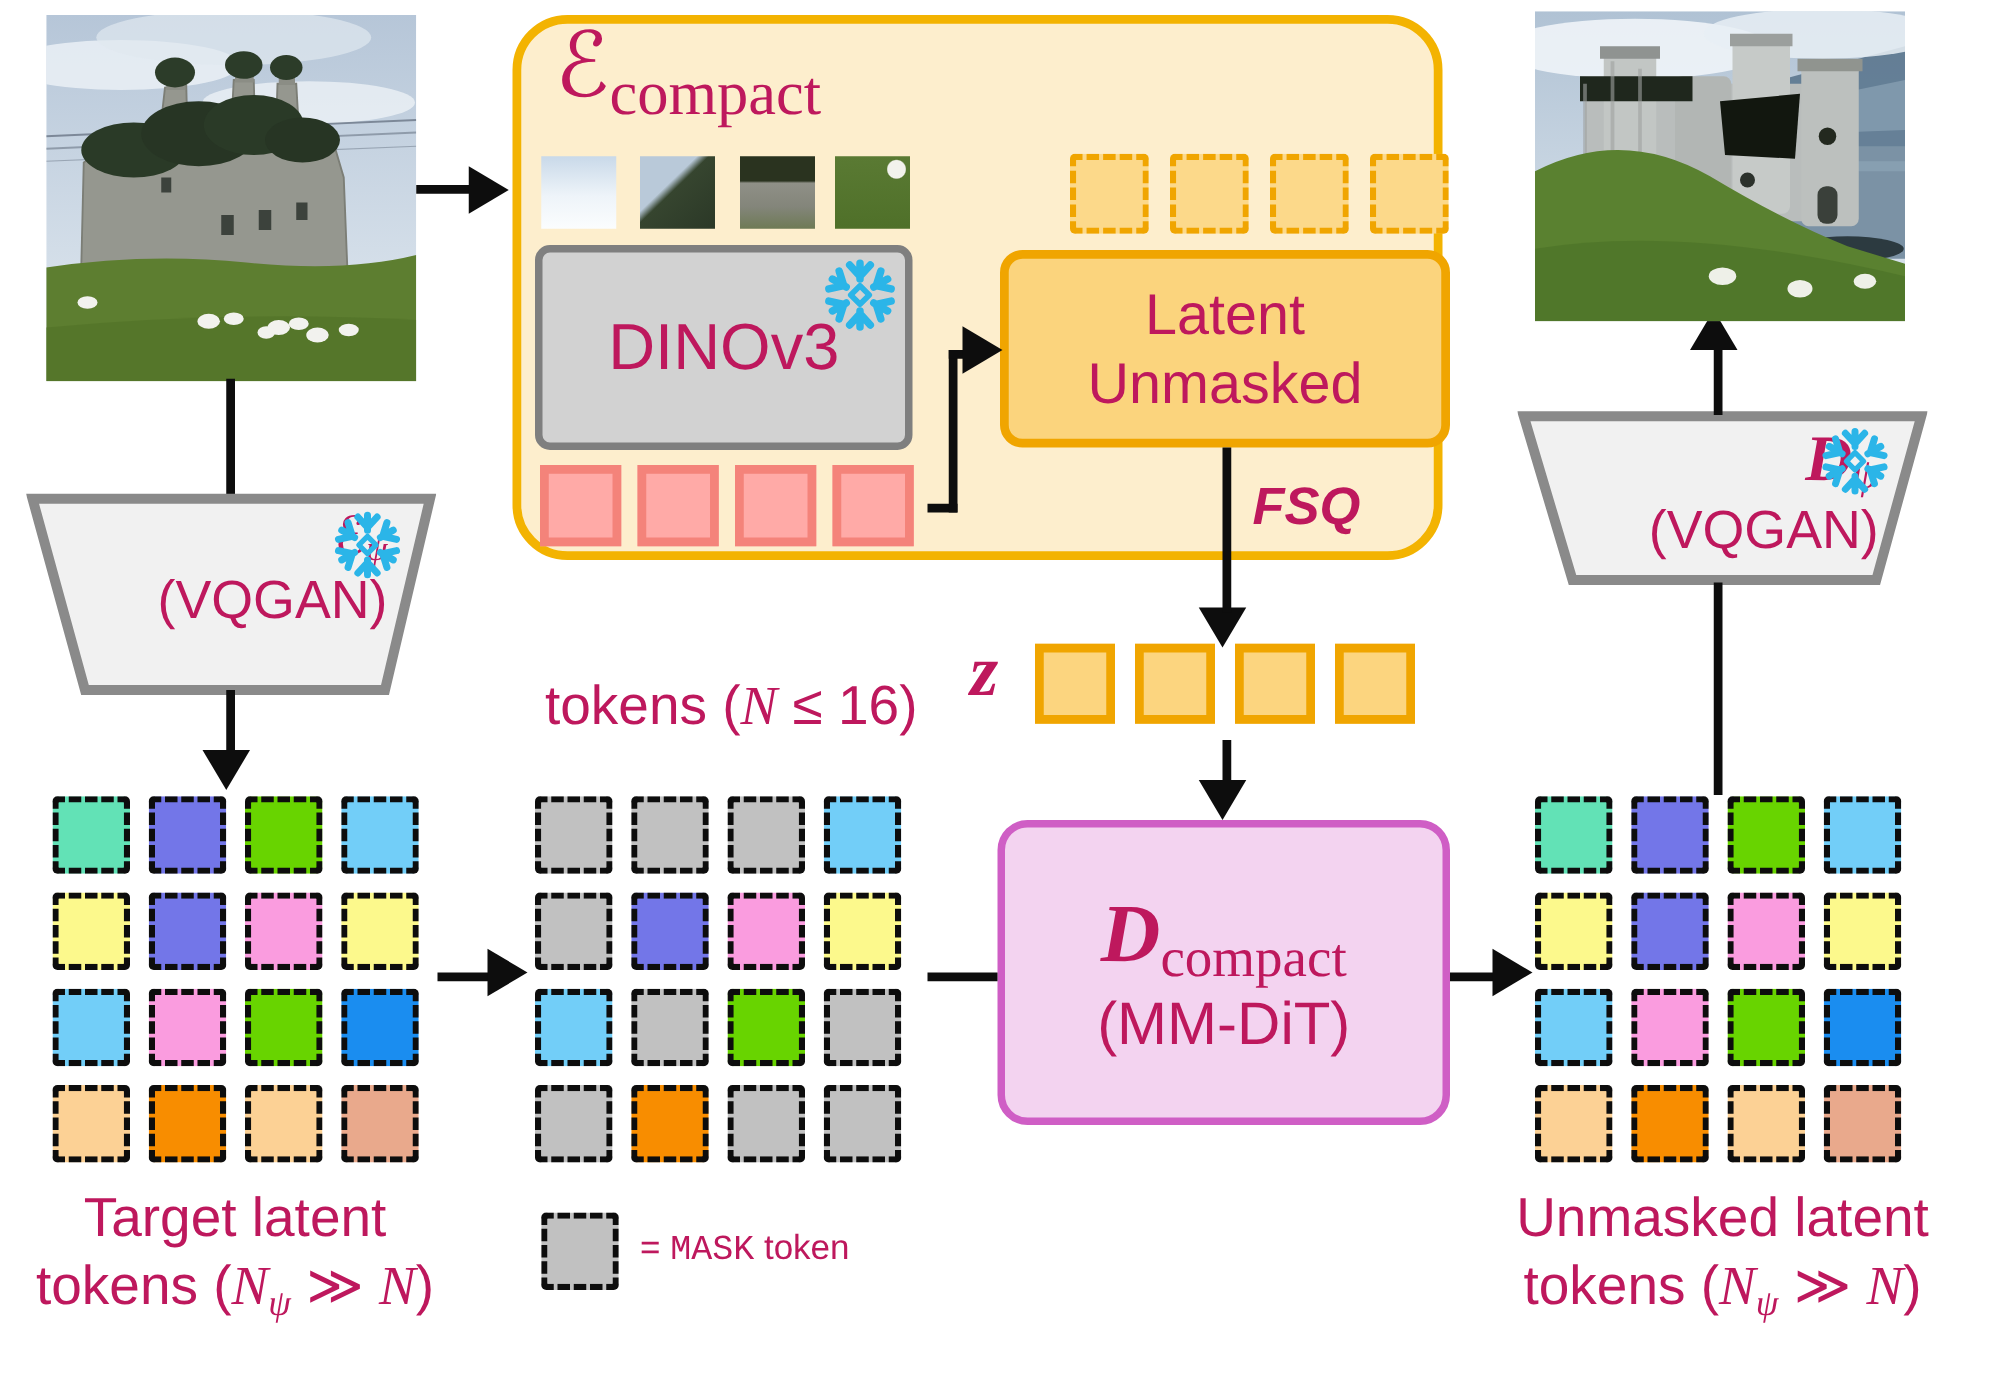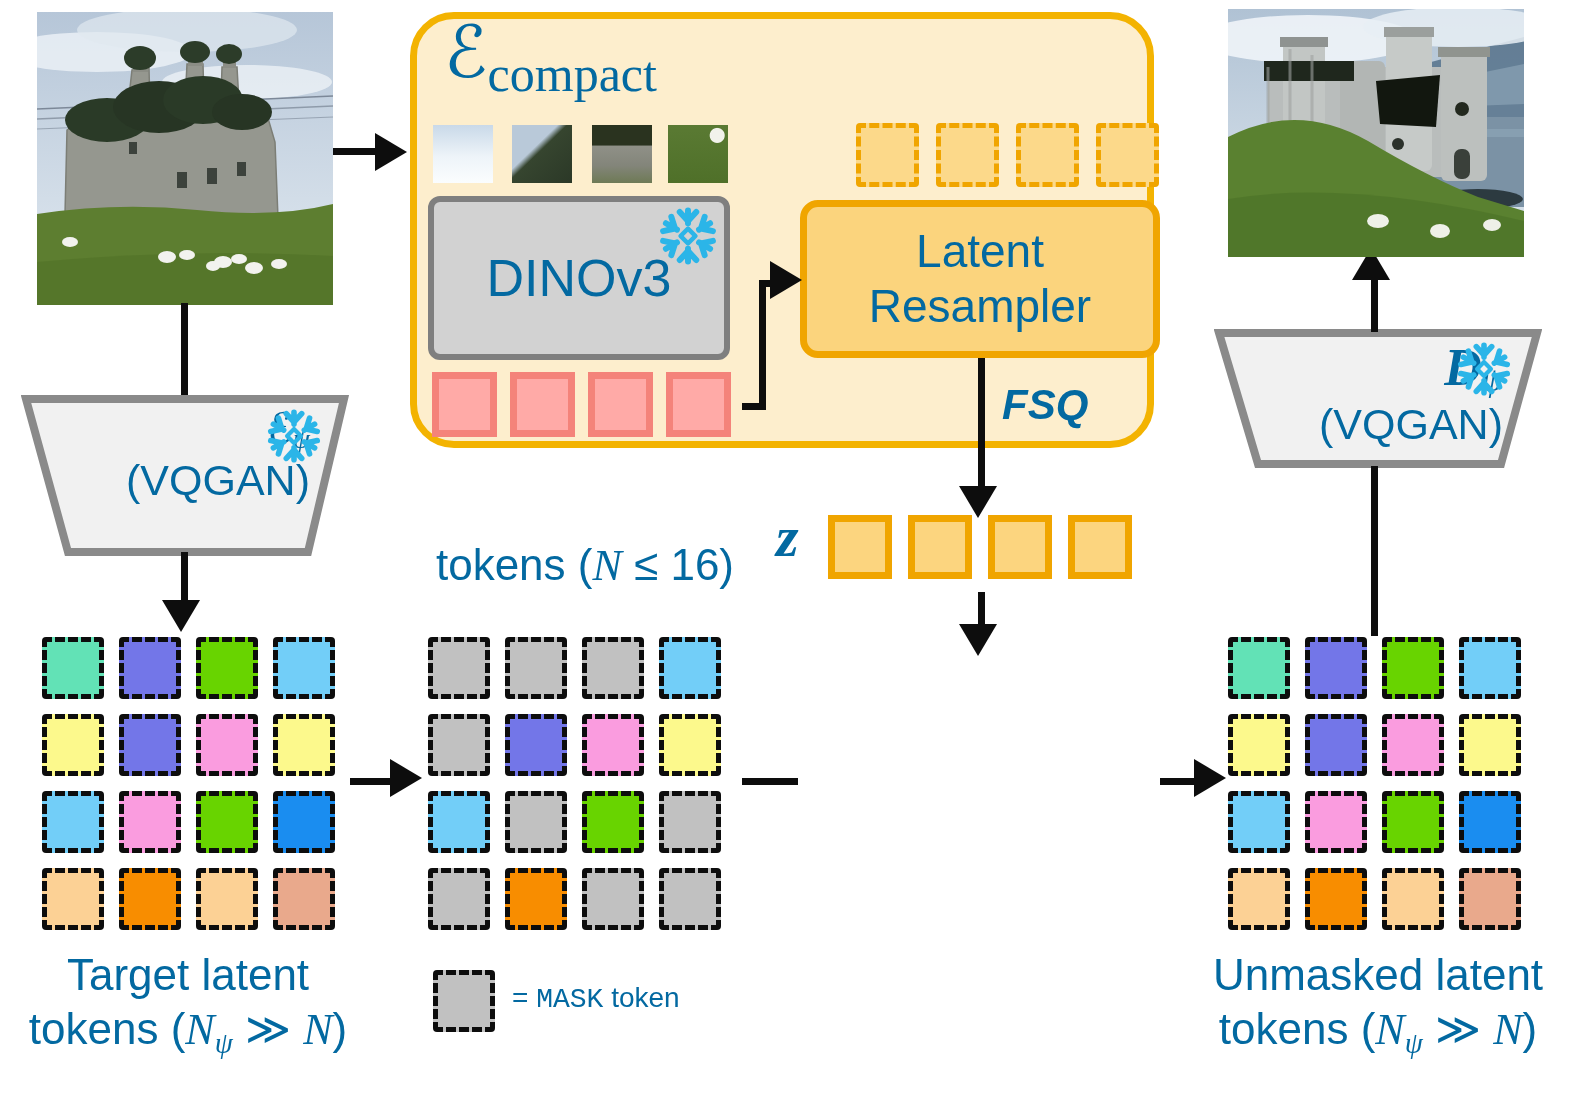--- a/index.html
+++ b/index.html
@@ -1,17 +1,17 @@
 <!DOCTYPE html>
 <html><head>
 <meta charset="utf-8">
 <style>
   html,body{margin:0;padding:0;background:#fff}
   #stage{position:relative;width:1592px;height:1100px;background:#fff;overflow:hidden;
-         font-family:"Liberation Sans","DejaVu Sans",sans-serif;color:#0369a1}
+         font-family:"Liberation Sans","DejaVu Sans",sans-serif;color:#be185d}
   .abs{position:absolute}
   .hline,.vline{position:absolute;background:#0d0d0d}
   .ah{position:absolute;width:0;height:0}
   .ah-right{border-top:19px solid transparent;border-bottom:19px solid transparent;border-left:32px solid #0d0d0d}
   .ah-down{border-left:19px solid transparent;border-right:19px solid transparent;border-top:32px solid #0d0d0d}
   .ah-up{border-left:19px solid transparent;border-right:19px solid transparent;border-bottom:32px solid #0d0d0d}
 
   .script{font-family:"DejaVu Serif","DejaVu Sans",serif}
   .mvar{font-family:"Liberation Serif","DejaVu Serif",serif;font-style:italic}
   .rsub{font-family:"Liberation Serif","DejaVu Serif",serif}
@@ -156,21 +156,21 @@
 
   <div class="row ph-row">
       <div></div>
       <div></div>
       <div></div>
       <div></div>
     </div>
 
   <div class="resampler">
     <span>Latent</span>
-    <span>Resampler</span>
+    <span>Unmasked</span>
   </div>
 
   <div class="hline" style="left:742px;top:403px;width:24px;height:7px"></div>
   <div class="vline" style="left:759px;top:280px;width:7px;height:130px"></div>
   <div class="hline" style="left:759px;top:280px;width:14px;height:7px"></div>
   <div class="ah ah-right" style="left:770px;top:261px"></div>
 
   <div class="fsq">FSQ</div>
 
   <div class="vline" style="left:978px;top:358px;width:7px;height:132px;z-index:3"></div>
@@ -184,20 +184,26 @@
   <div class="row z-row">
       <div></div>
       <div></div>
       <div></div>
       <div></div>
     </div>
 
   <div class="vline" style="left:978px;top:592px;width:7px;height:34px"></div>
   <div class="ah ah-down" style="left:959px;top:624px"></div>
 
+  <div class="dit">
+    <div class="line1">
+      <span class="script-d">D</span><span class="rsub">compact</span>
+    </div>
+    <div class="line2">(MM-DiT)</div>
+  </div>
 
   <svg class="abs" style="left:21px;top:394px" width="328" height="164" viewBox="0 0 328 164">
     <polygon points="5,5 323,5 287,158 47,158" fill="#f1f1f1" stroke="#8a8a8a" stroke-width="8"></polygon>
   </svg>
   <div class="trap-label" style="left:60px;top:404px;width:250px">
     <div style="font-size:42px;line-height:1.2">
       <span class="script">ℰ</span><span class="mvar msub">ψ</span>
     </div>
     <div style="font-size:43px">(VQGAN)</div>
   </div>

